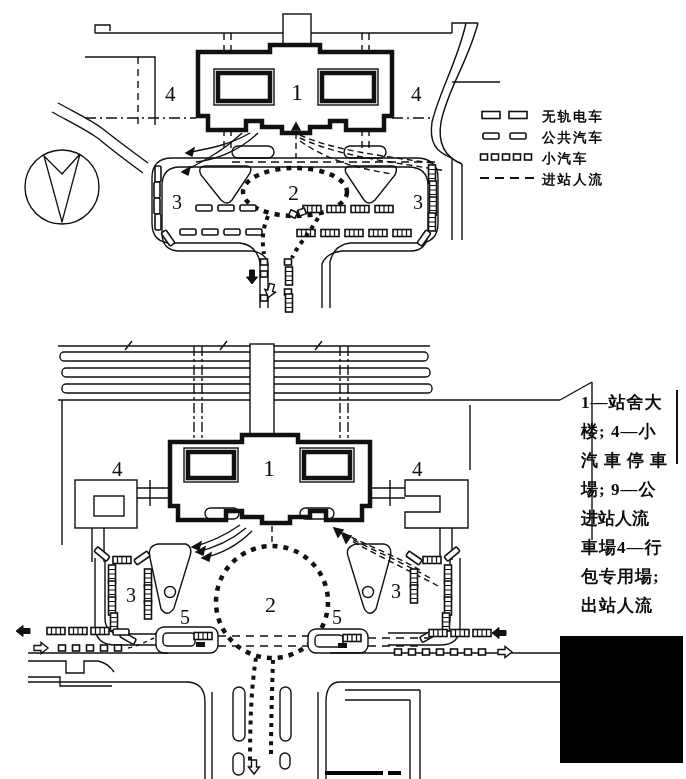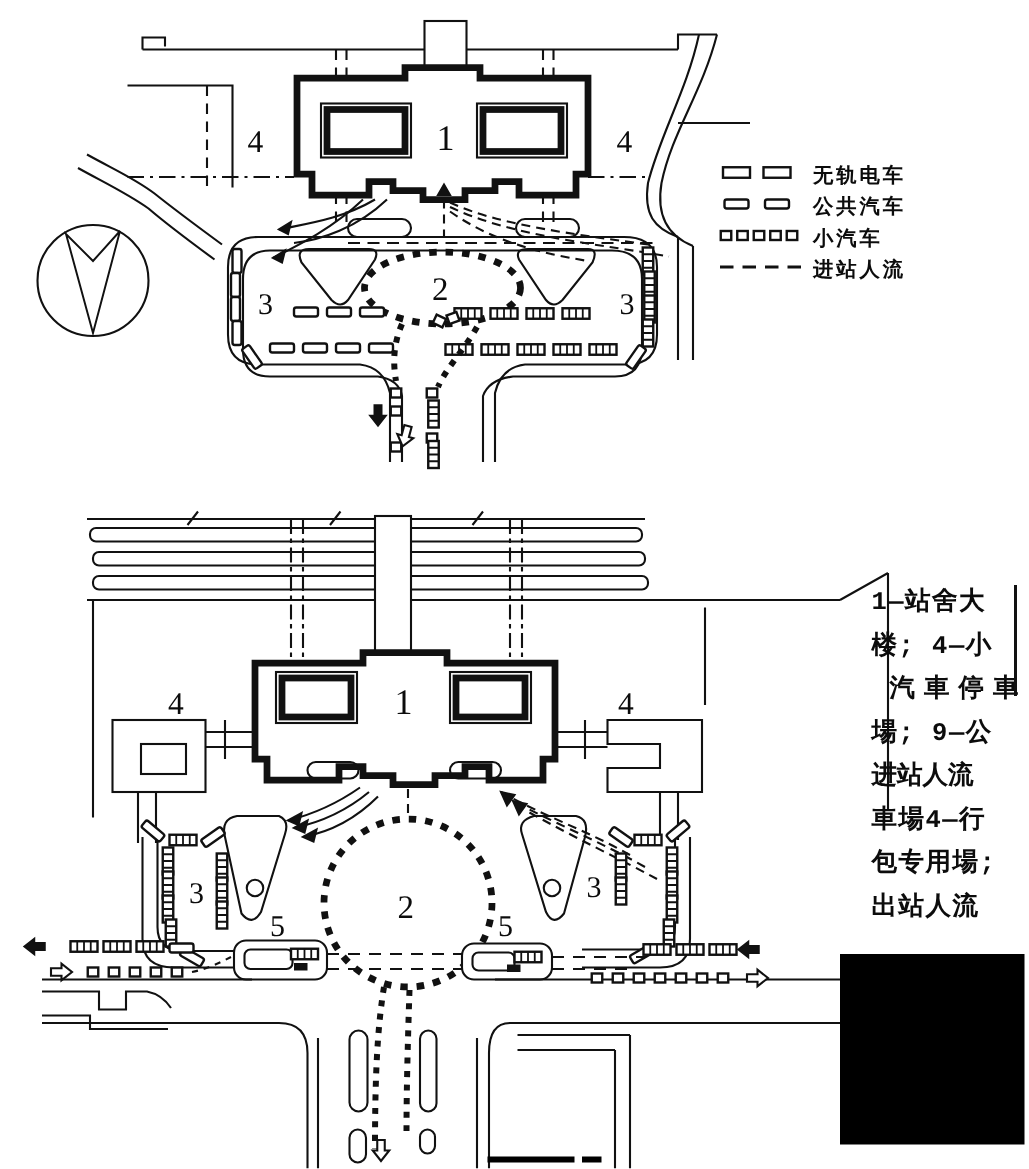--- a/index.html
+++ b/index.html
@@ -14,21 +14,21 @@
   .legend-row{display:flex;height:21px;}
   .legend-sym{width:64px;height:14px;flex:0 0 64px;}
   .legend-label{
     font-size:13.5px;font-weight:bold;letter-spacing:2px;white-space:nowrap;
     font-family:"DejaVu Sans","Liberation Sans",sans-serif;color:#0c0c0c;
   }
   
   #caption{left:581px;top:388px;width:104px;}
   .cap-line{
     font-size:17px;line-height:29px;font-weight:bold;white-space:nowrap;
-    font-family:Liberation Mono, monospace;color:#0c0c0c;
+    font-family:Liberation Serif, serif;color:#0c0c0c;
     letter-spacing:1px;
   }
   #caption-rule{left:676px;top:390px;width:2px;height:74px;background:#111;}
   #black-box{left:560px;top:636px;width:123px;height:127px;background:#000;}
   text{font-family:"Liberation Serif","DejaVu Serif",serif;fill:#0c0c0c;}
 </style>
 </head>
 <body>
 
 <svg class="abs" id="top-plan" style="left:0;top:0" width="520" height="330" viewBox="0 0 520 330" stroke="#111" fill="none" stroke-width="1.4">
@@ -361,21 +361,21 @@
 
   <g stroke="none" fill="#000">
     <rect x="325" y="441" width="58" height="4"></rect>
     <rect x="388" y="441" width="13" height="4"></rect>
   </g>
 </svg>
 
 <div class="abs" id="caption">
   <div class="cap-line">1—站舍大</div>
   <div class="cap-line">楼; 4—小</div>
-  <div class="cap-line" style="letter-spacing:6px;text-align:right;">汽車停車</div>
+  <div class="cap-line" style="letter-spacing:6px;">汽車停車</div>
   <div class="cap-line">場; 9—公</div>
   <div class="cap-line" style="letter-spacing:0;">进站人流</div>
   <div class="cap-line">車場4—行</div>
   <div class="cap-line">包专用場;</div>
   <div class="cap-line">出站人流</div>
 </div>
 <div class="abs" id="caption-rule"></div>
 
 <div class="abs" id="black-box"></div>
 

